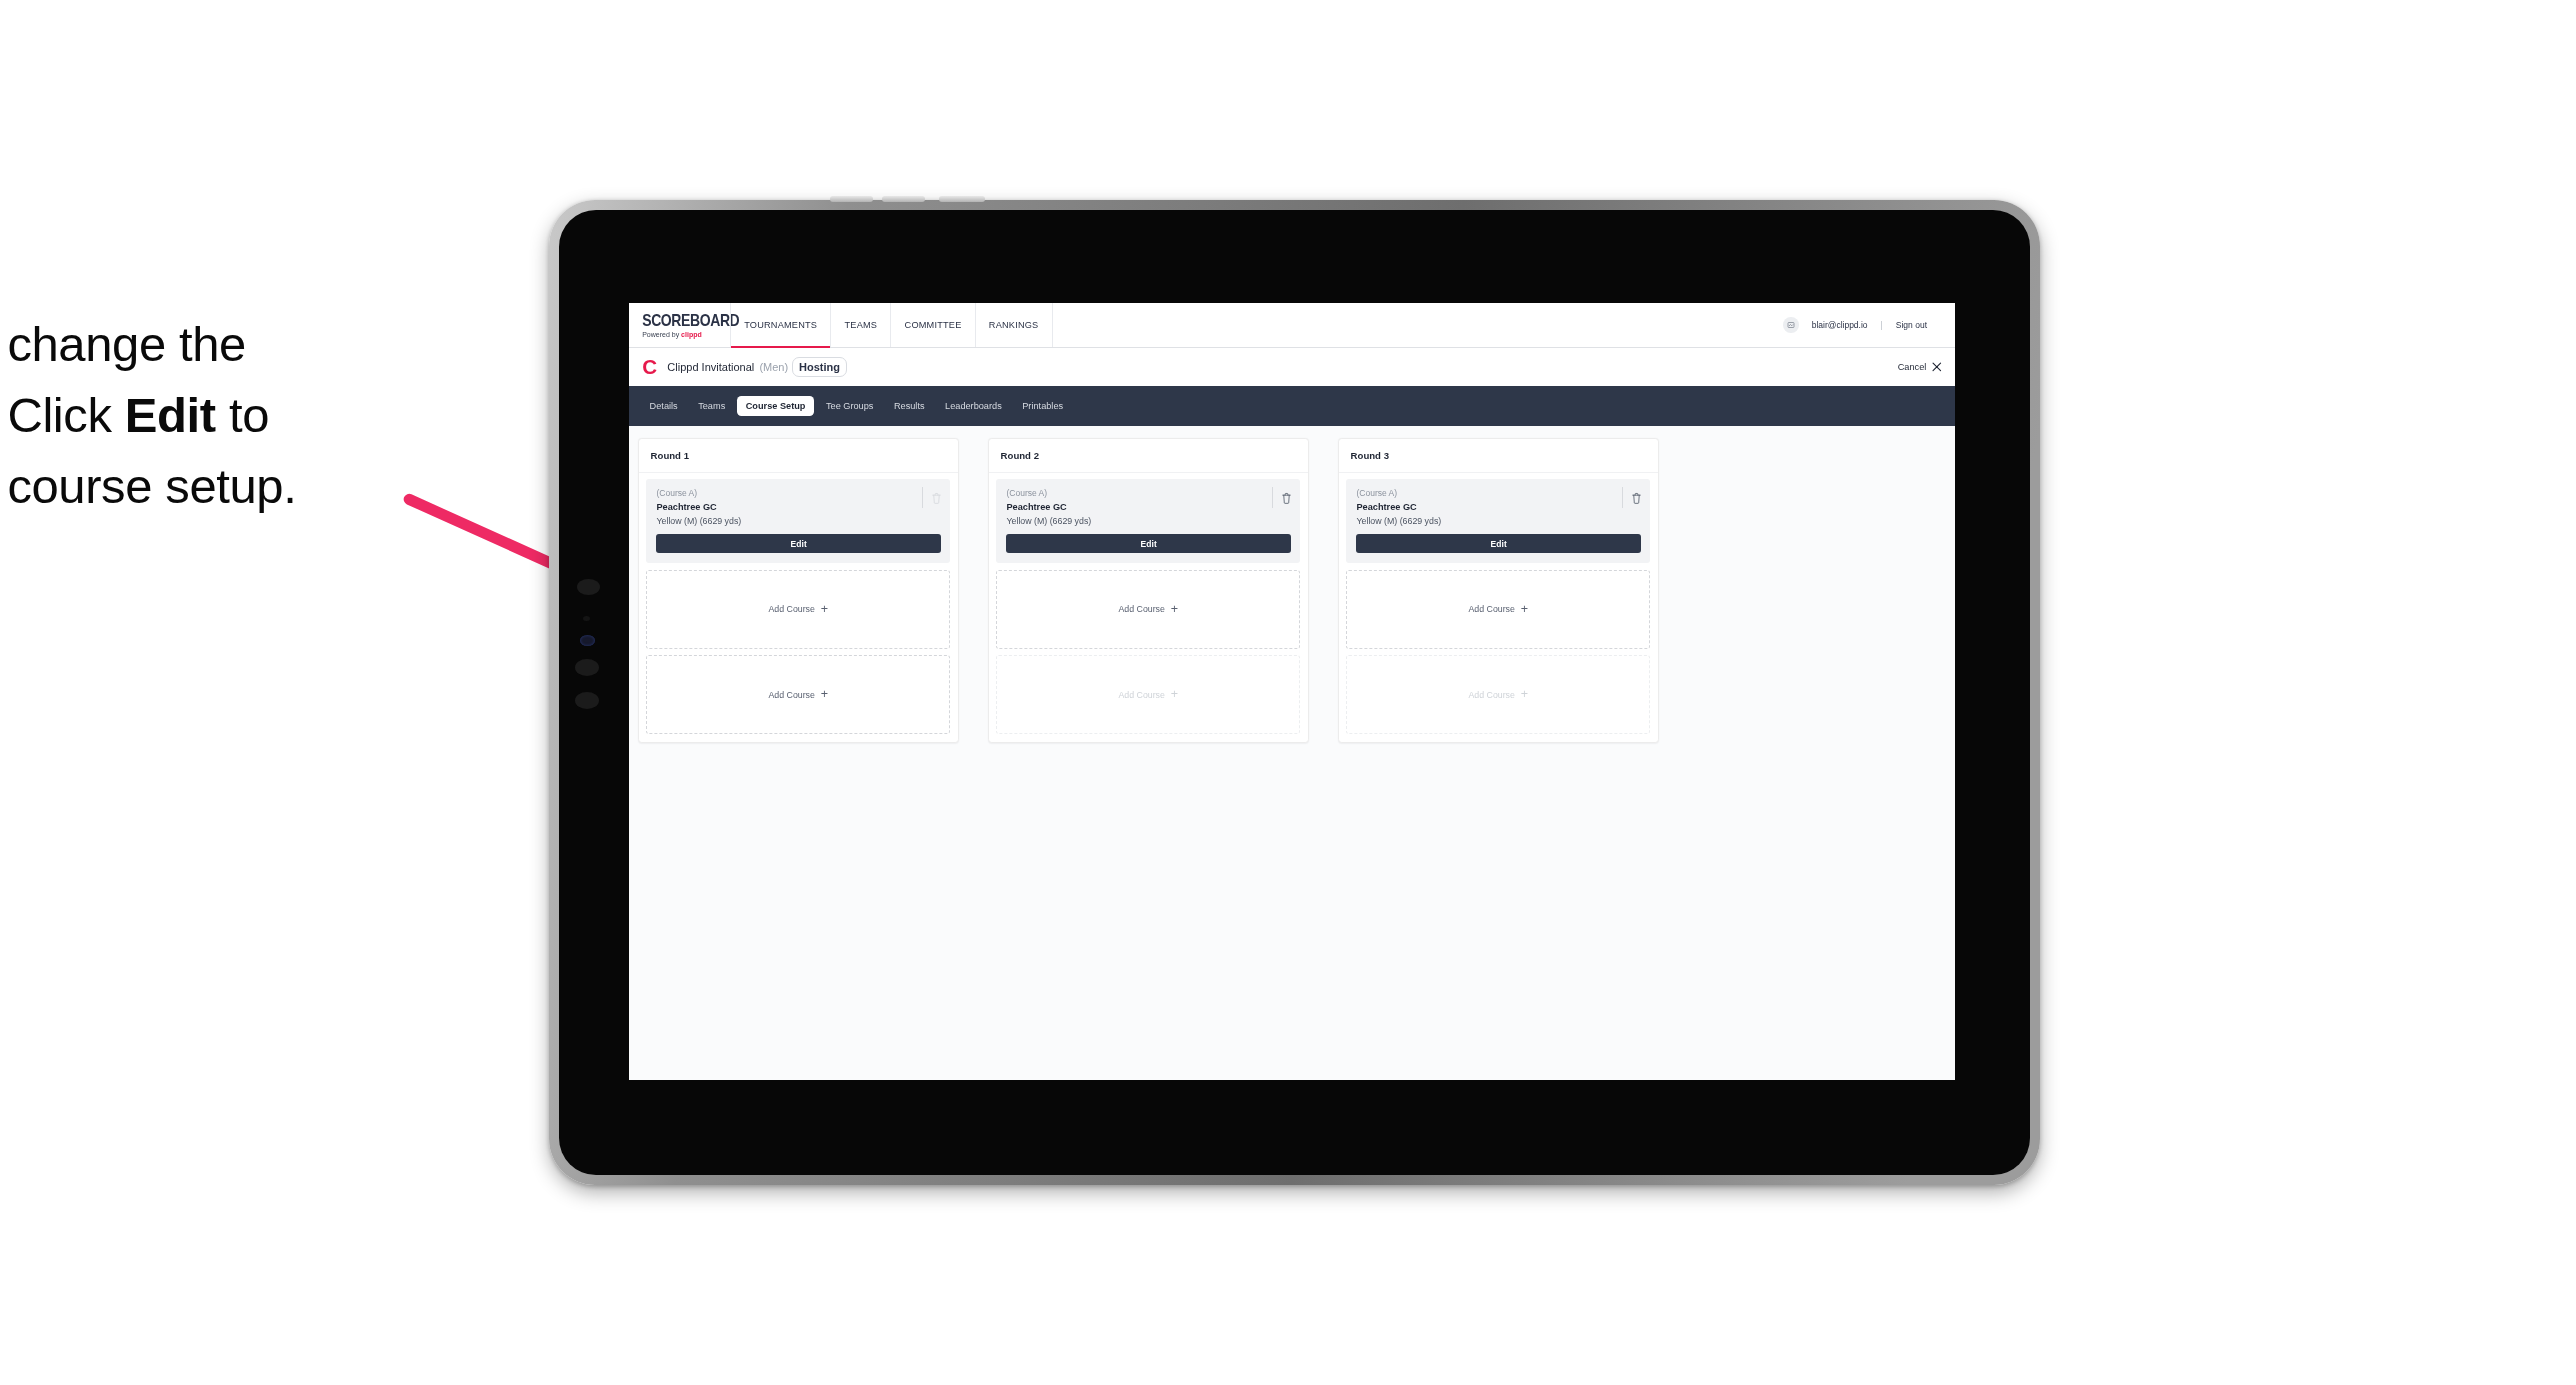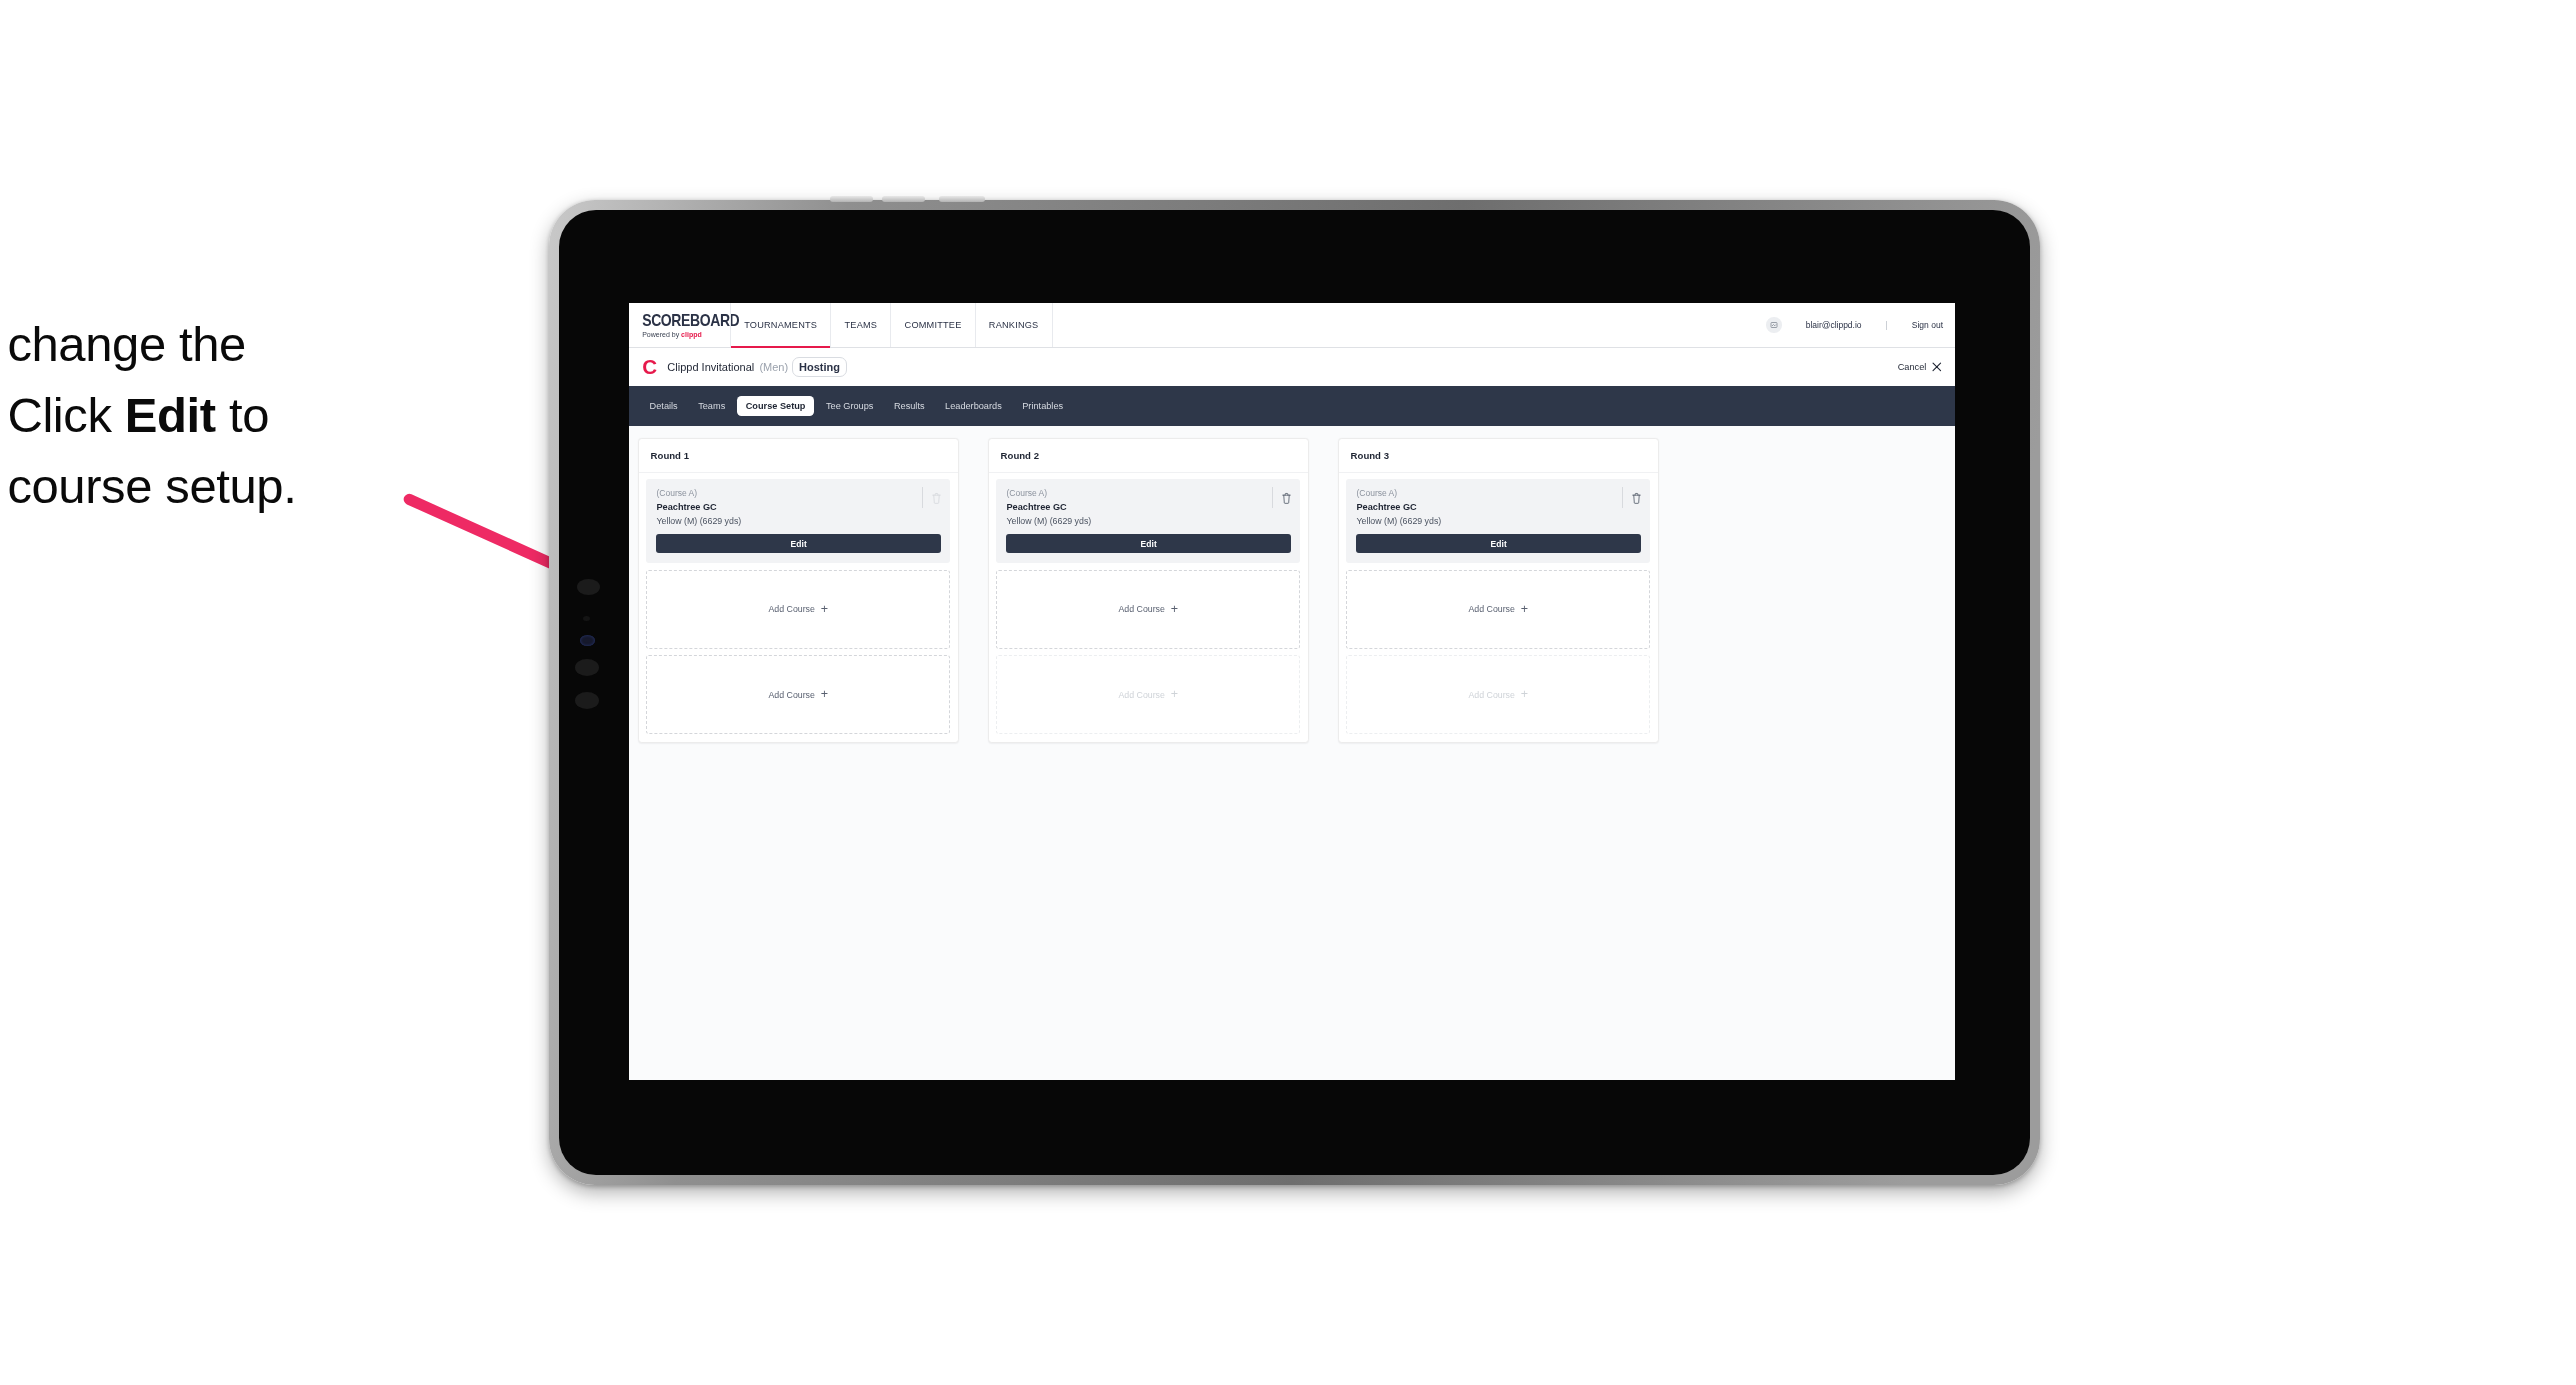--- a/index.html
+++ b/index.html
@@ -147,22 +147,22 @@
     position: absolute;
     left: 0; right: 0; bottom: -0.7px;
     height: 2.2px;
     background: #e6194b;
   }
 
   #topnav-right {
     margin-left: auto;
     display: flex;
     align-items: center;
-    padding-right: 12px;
-    gap: 24px;
+    padding-right: 28px;
+    gap: 13px;
     font-size: 8.5px;
     color: #2b3246;
   }
   #avatar {
     width: 15.5px; height: 15.5px;
     border-radius: 50%;
     background: #eceef1;
     display: flex; align-items: center; justify-content: center;
     font-size: 7.4px; color: #6c7480;
   }

